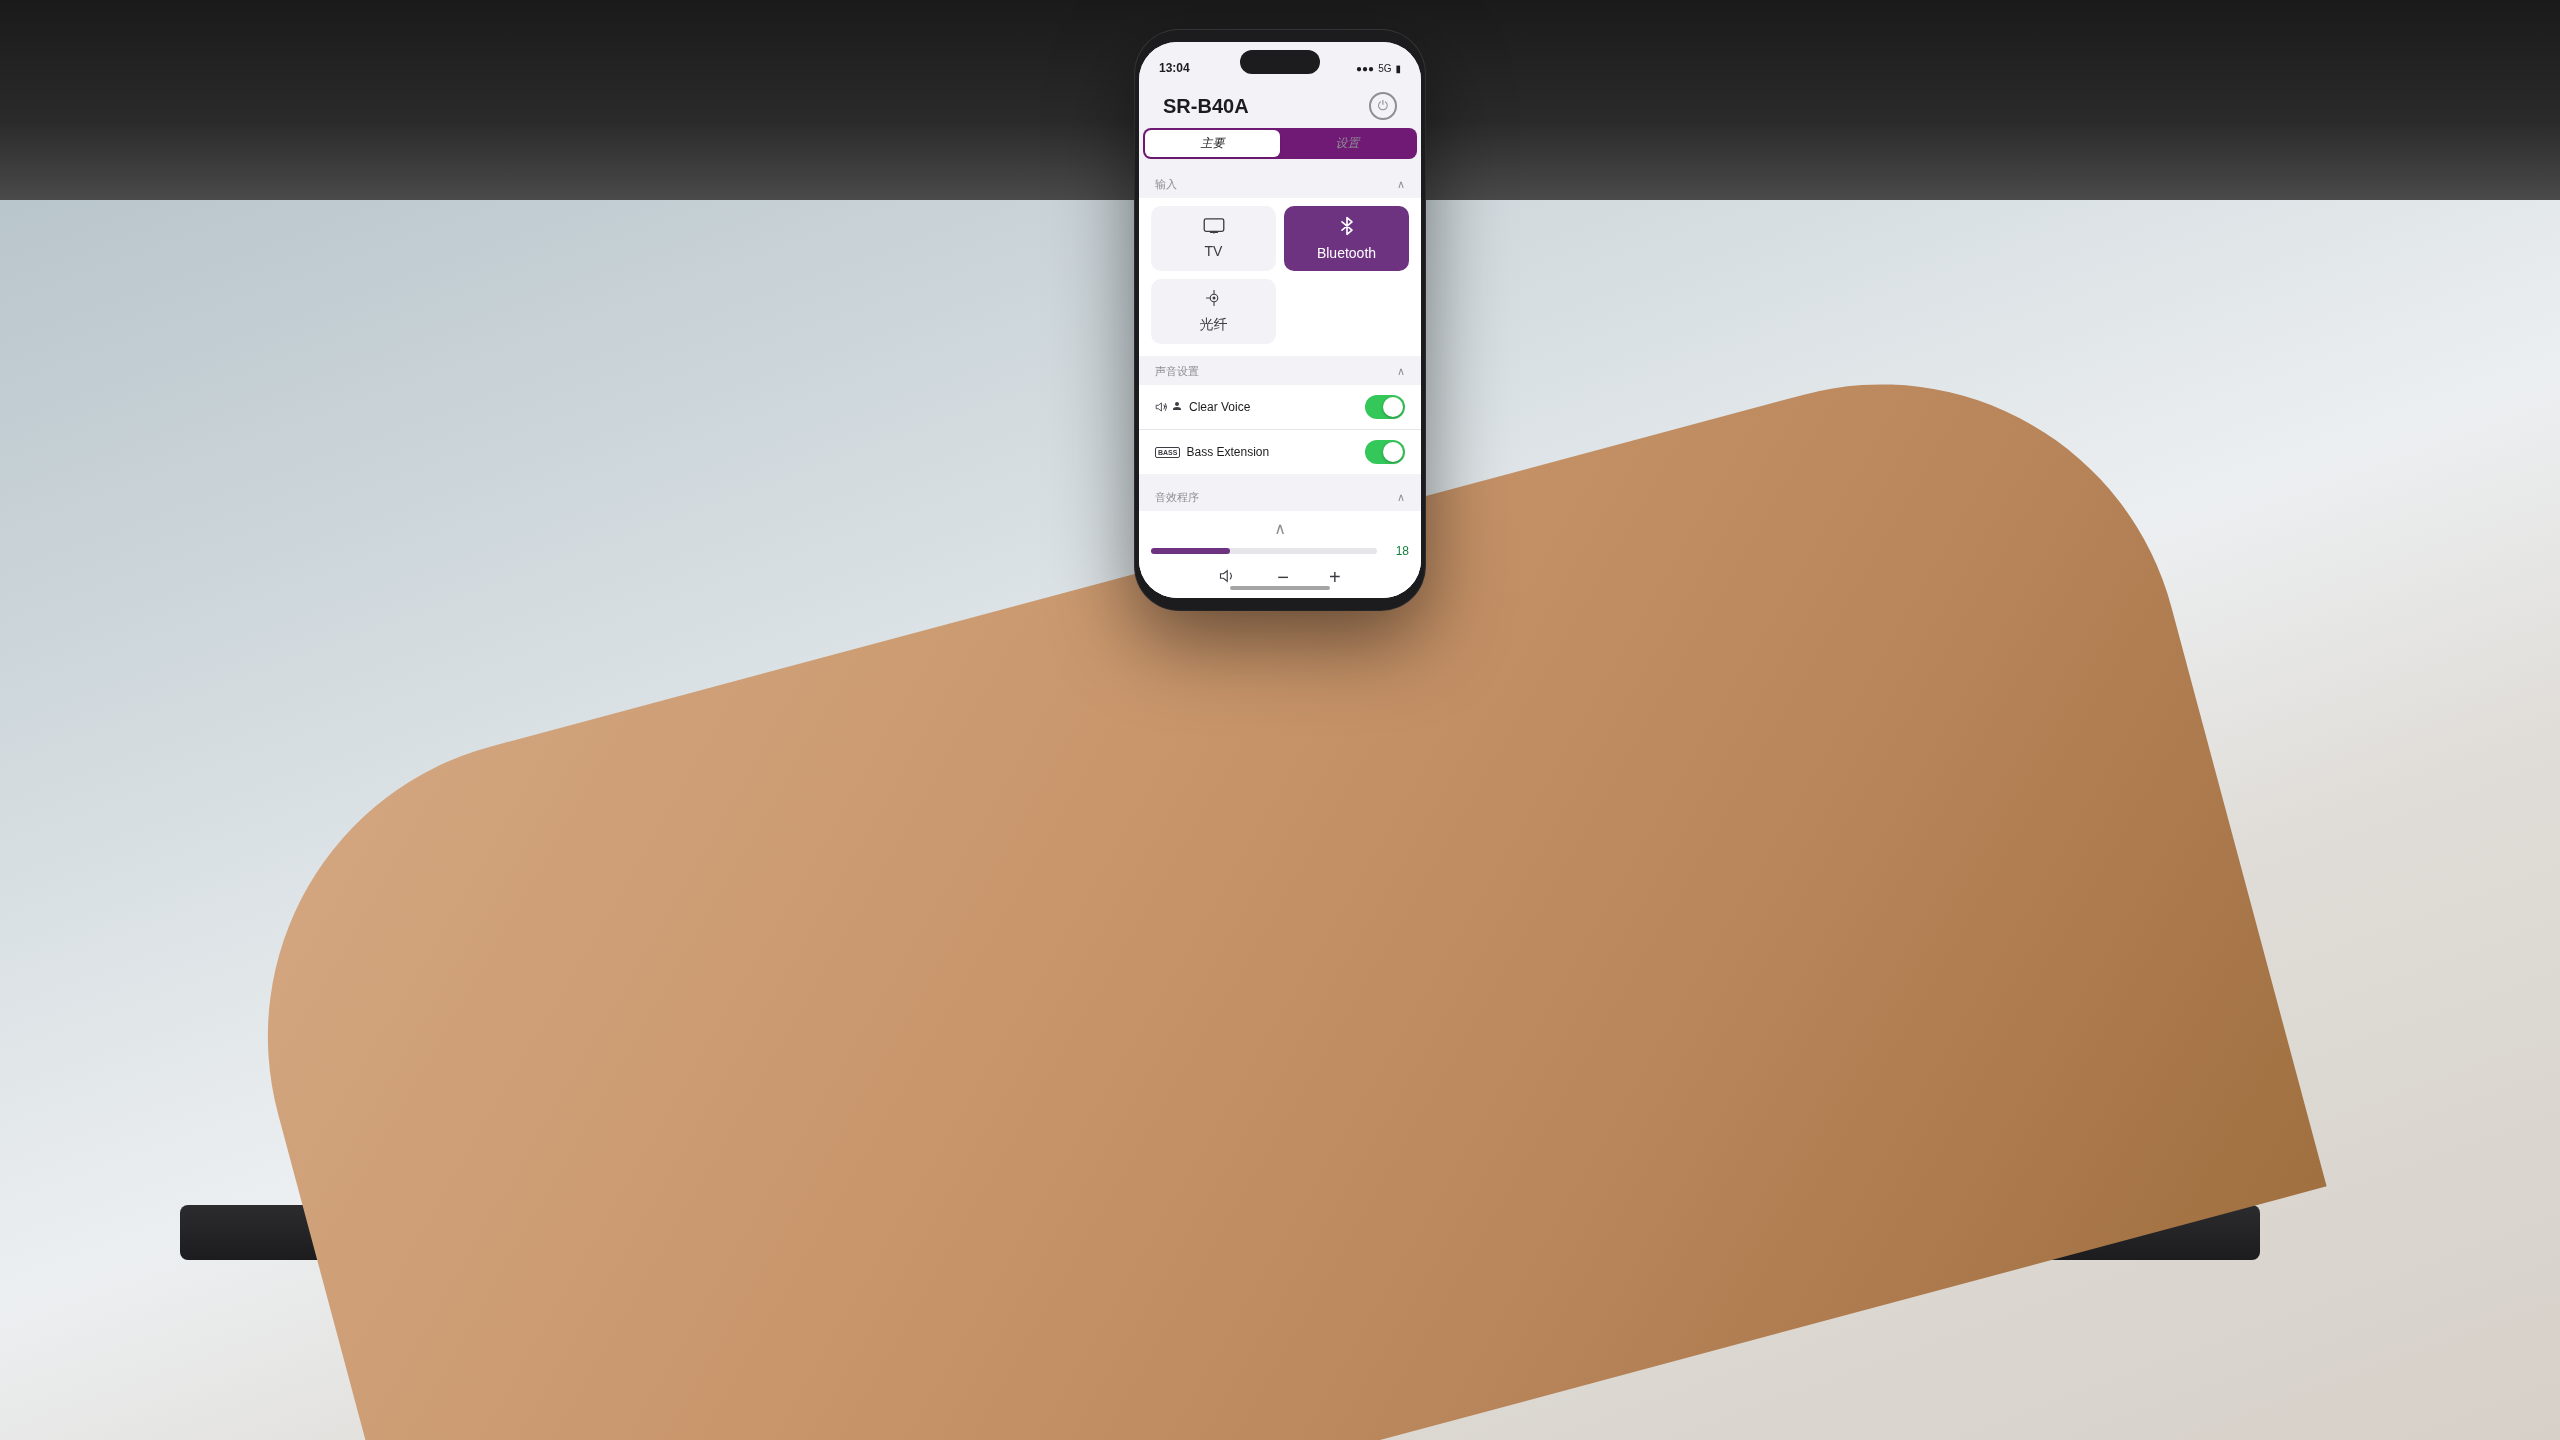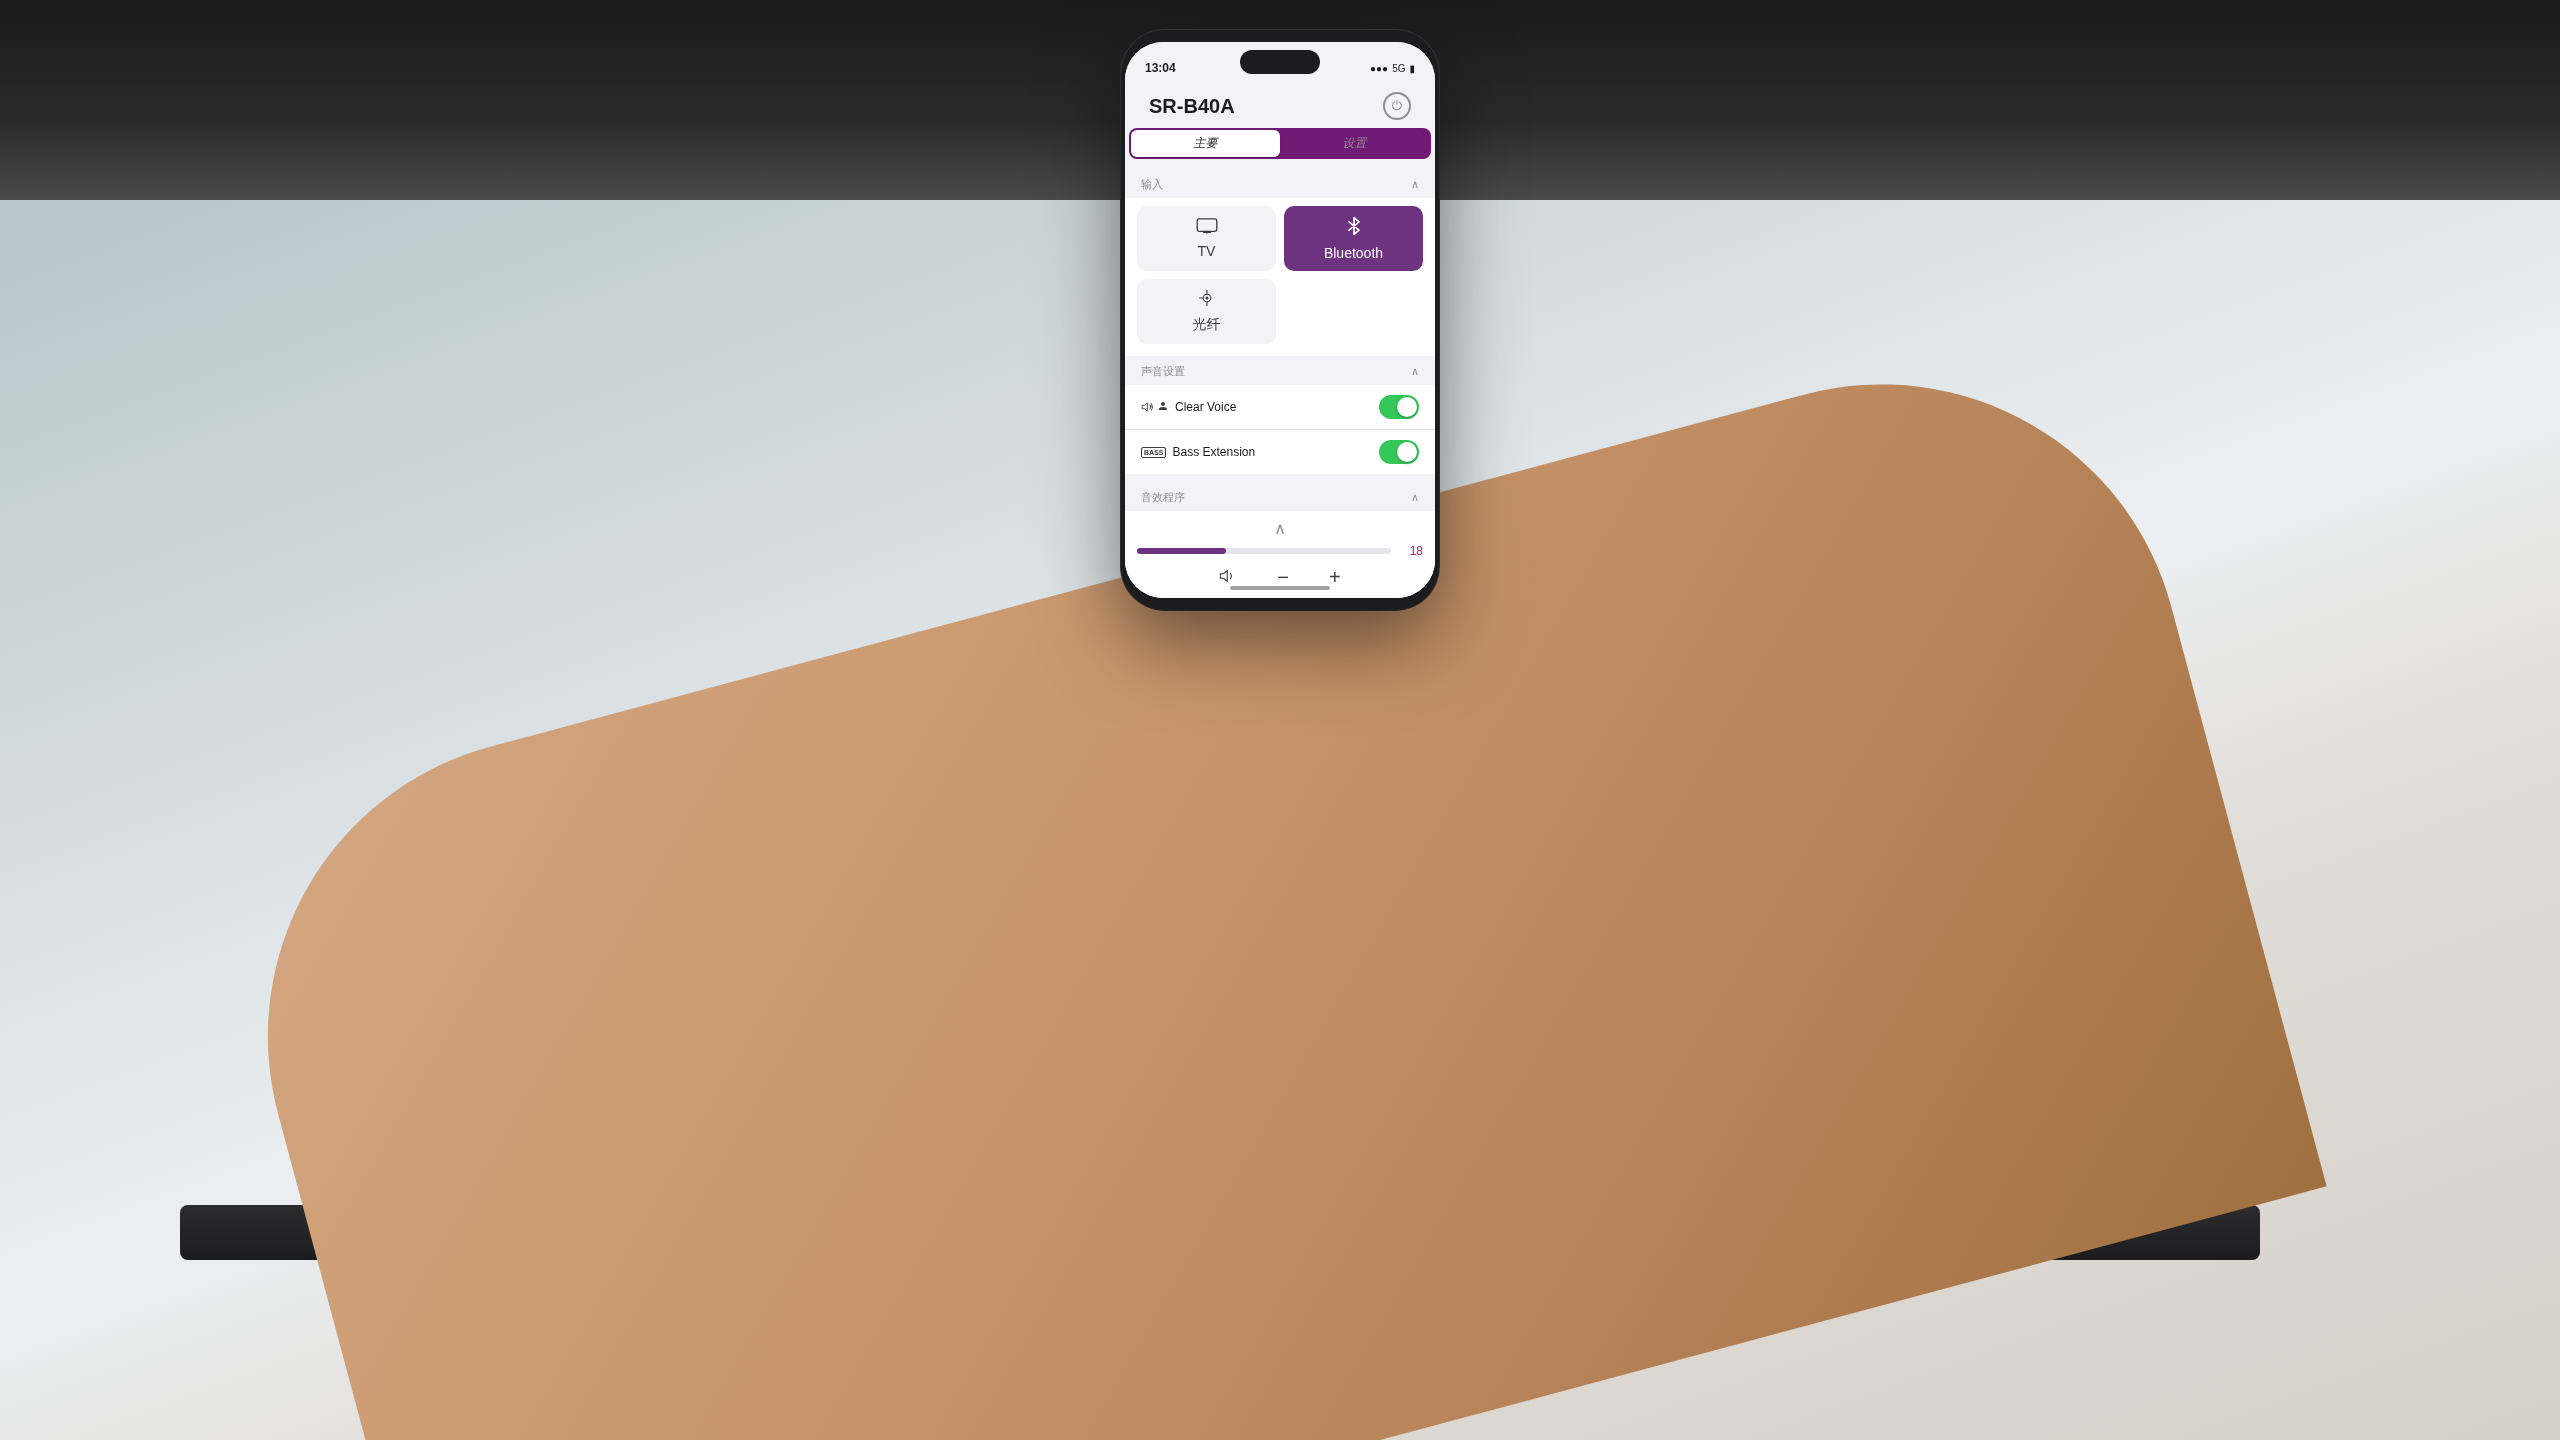--- a/index.html
+++ b/index.html
@@ -59,21 +59,21 @@
       position: absolute;
       top: 30px;
       left: 50%;
       transform: translateX(-50%);
       display: flex;
       justify-content: center;
       align-items: flex-start;
     }
 
     .phone {
-      width: 318px;
+      width: 290px;
       height: 580px;
       background: #1c1c1e;
       border-radius: 44px;
       position: relative;
       box-shadow: 0 30px 80px rgba(0,0,0,0.5), 0 0 0 1px #3a3a3c;
       overflow: hidden;
     }
 
     
     .phone-screen {
@@ -310,21 +310,21 @@
 
     .vol-fill {
       height: 100%;
       width: 35%;
       background: #6d3280;
       border-radius: 3px;
     }
 
     .vol-value {
       font-size: 12px;
-      color: #be185d;
+      color: #15803d;
       min-width: 24px;
       text-align: right;
     }
 
     .vol-controls {
       display: flex;
       align-items: center;
       justify-content: center;
       gap: 40px;
     }

